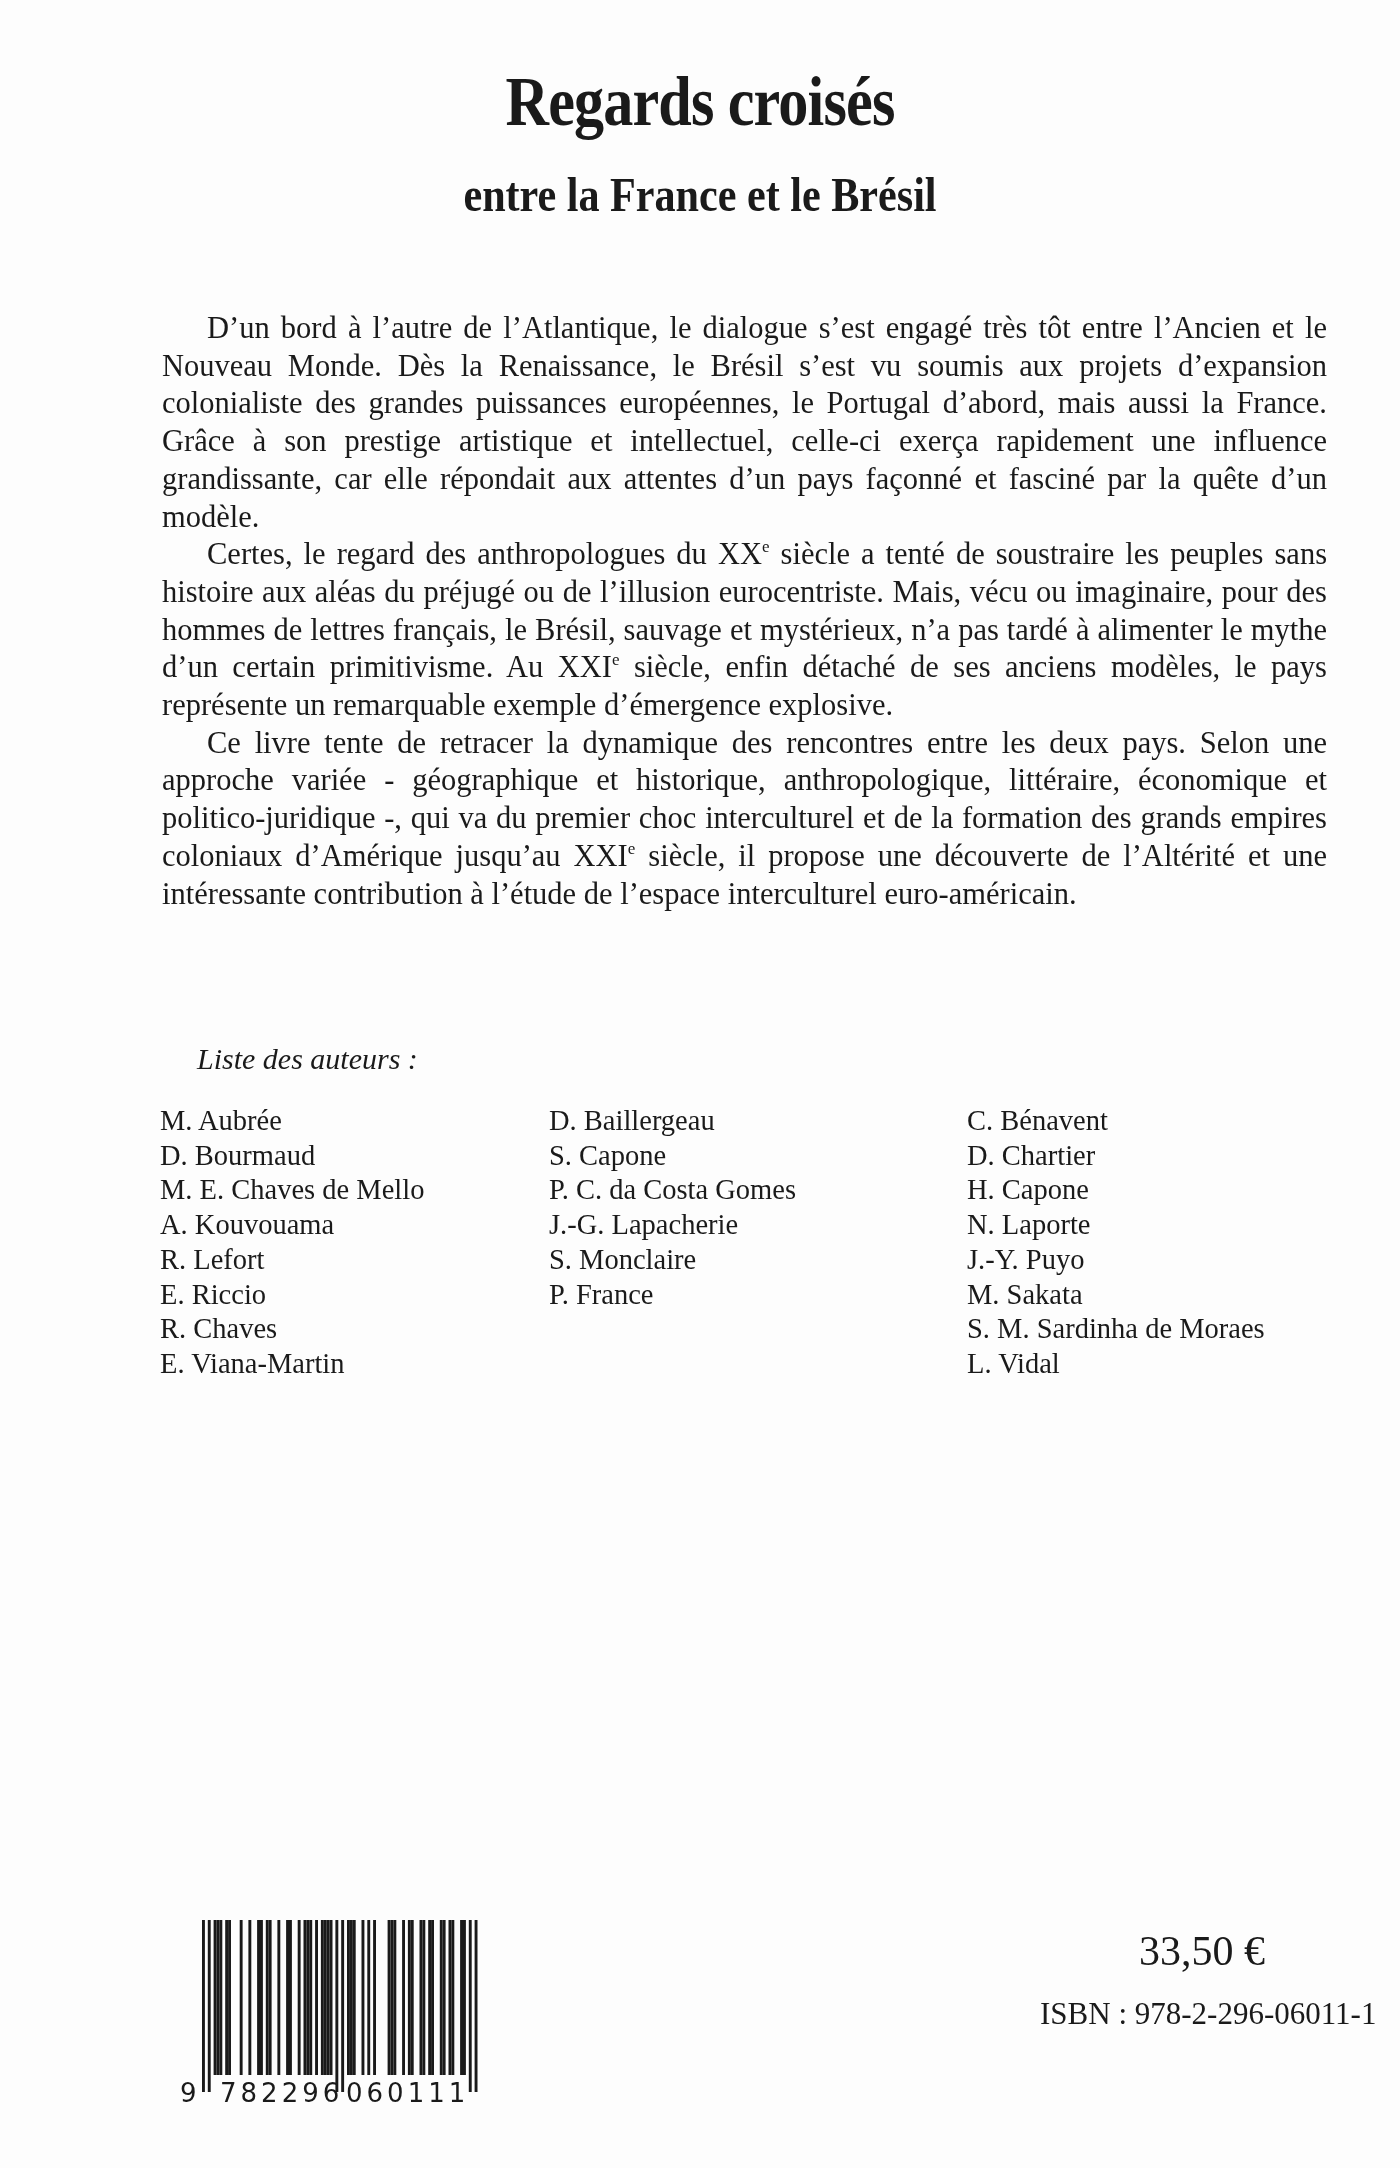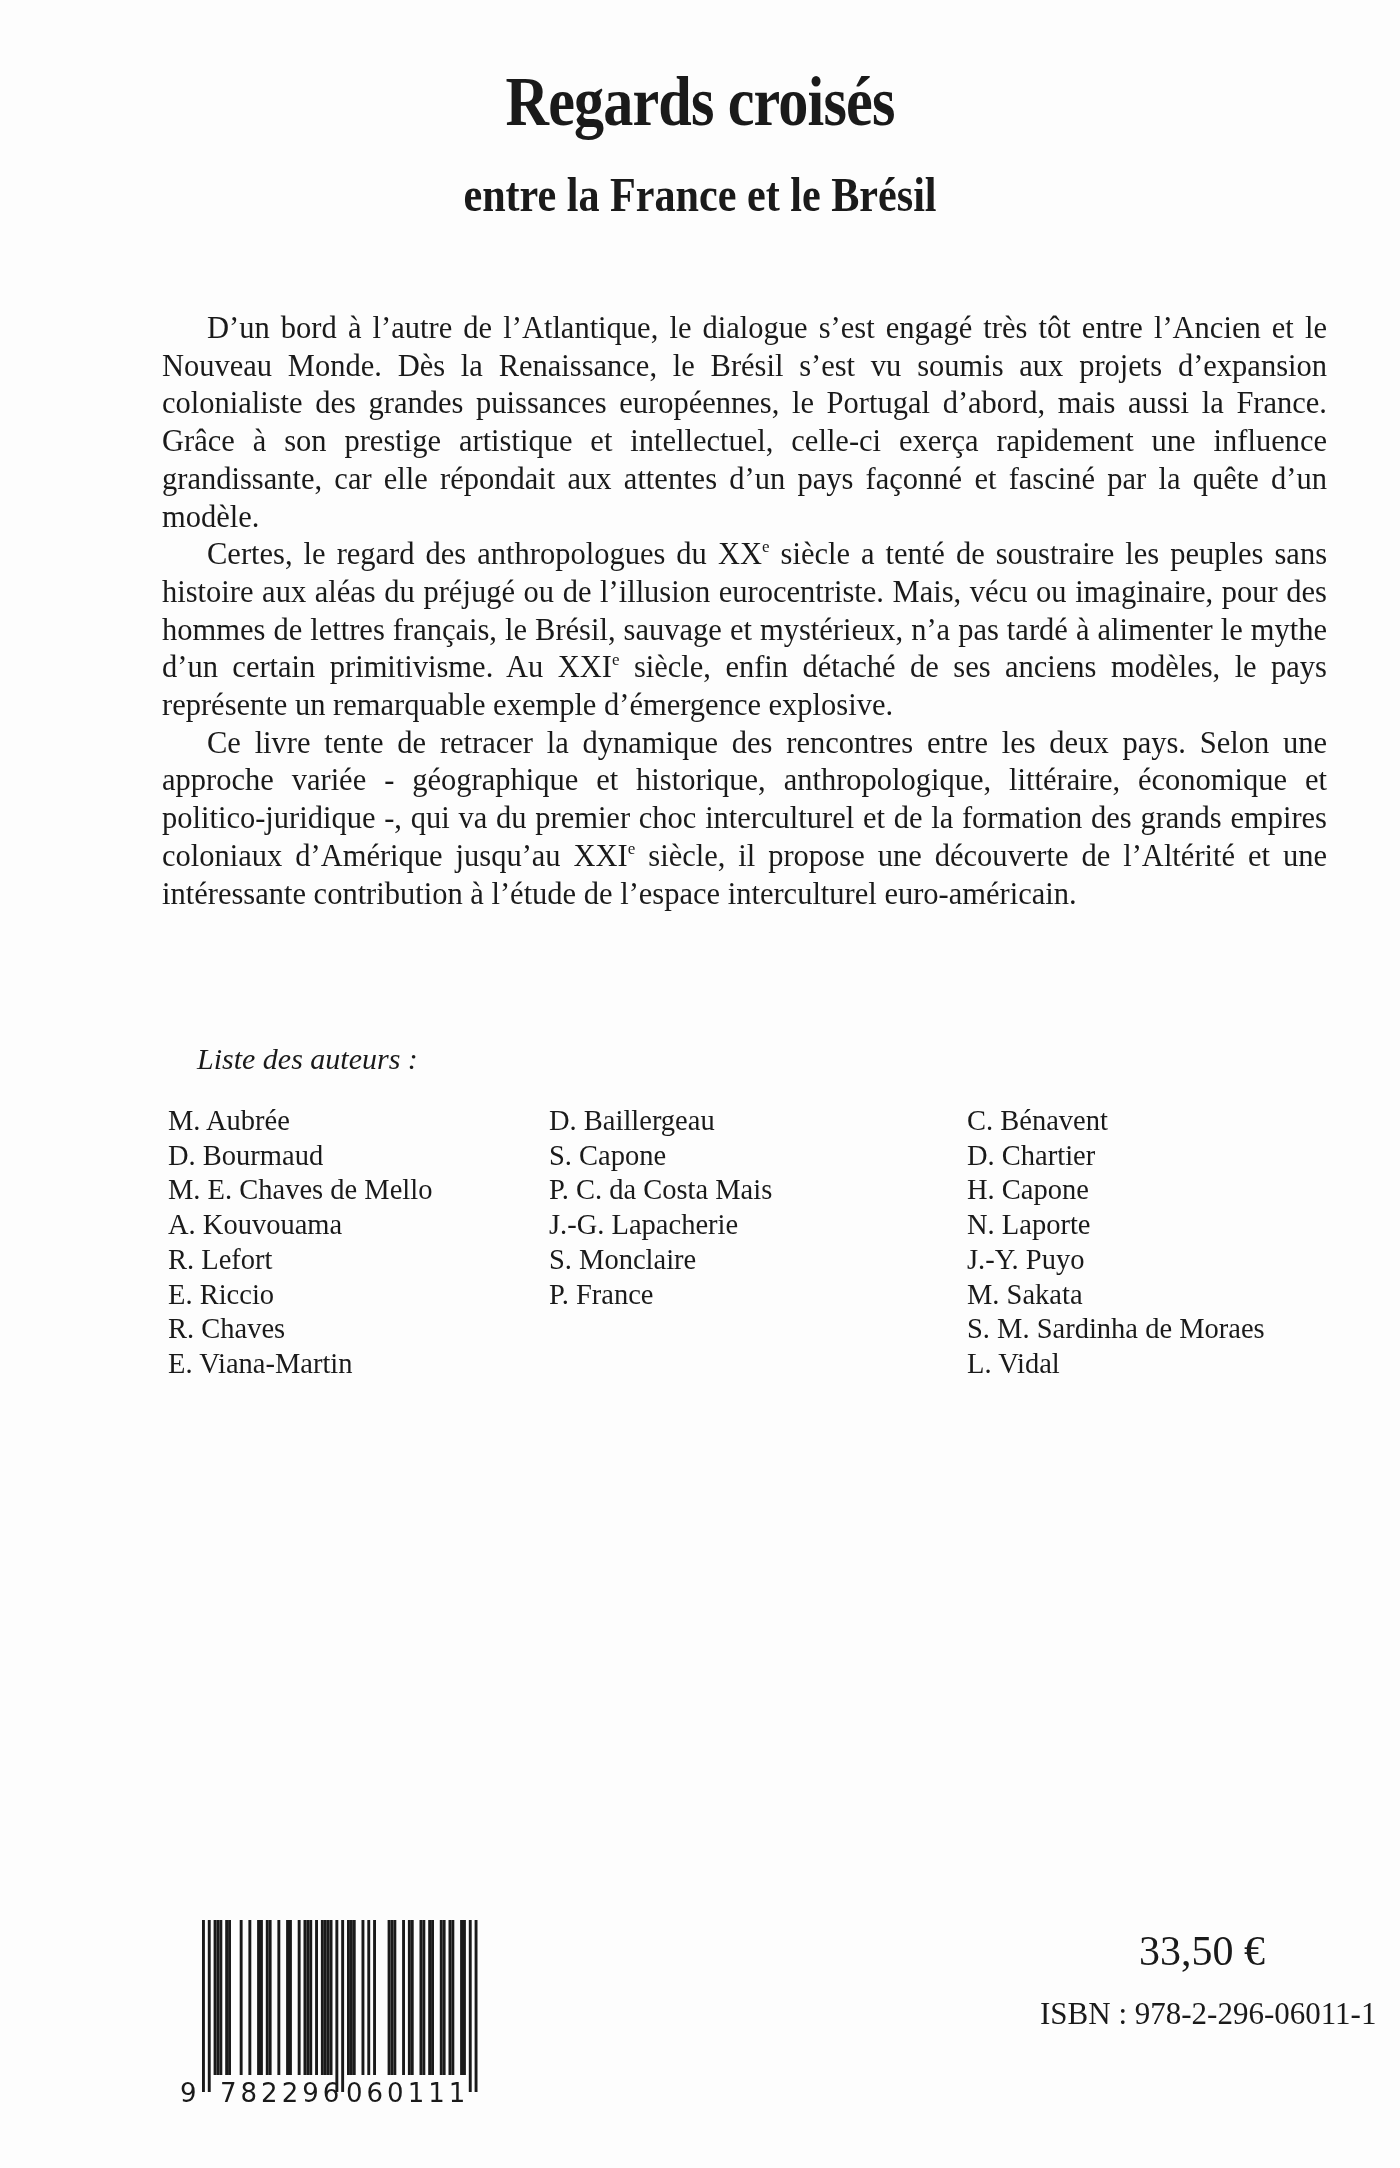--- a/index.html
+++ b/index.html
@@ -5,21 +5,21 @@
   html,body{margin:0;padding:0;background:#fdfdfd;}
   body{width:1400px;height:2168px;position:relative;overflow:hidden;color:#1a1a1a;font-family:"Liberation Serif","DejaVu Serif",serif;}
   .title{position:absolute;left:0;width:1400px;text-align:center;top:62px;font-size:70px;font-weight:bold;letter-spacing:-1px;transform:scaleX(0.86);transform-origin:center;}
   .subtitle{position:absolute;left:0;width:1400px;text-align:center;top:166px;font-size:49px;font-weight:bold;transform:scaleX(0.86);transform-origin:center;}
   .body{position:absolute;left:162px;width:1165px;top:310px;font-size:30.5px;line-height:37.7px;text-align:justify;}
   .body p{margin:0;text-indent:45px;text-align-last:left;}
   sup{font-size:17px;vertical-align:top;line-height:1;position:relative;top:2px;}
   .liste{position:absolute;left:197px;top:1042px;font-size:30px;font-style:italic;}
   .col{position:absolute;top:1104px;font-size:28.5px;line-height:34.7px;}
   .col div{white-space:nowrap;}
-  .c1{left:168px;} .c2{left:549px;} .c3{left:967px;}
+  .c1{left:160px;} .c2{left:549px;} .c3{left:967px;}
   .barcode{position:absolute;left:180px;top:1920px;width:310px;height:185px;}
   .isbn{position:absolute;left:1040px;top:1996px;font-size:31px;}
   .price{position:absolute;left:1265px;top:1927px;font-size:42px;transform:translateX(-100%);white-space:nowrap;}
 </style>
 </head>
 <body>
 
 <div class="title">Regards croisés</div>
 <div class="subtitle">entre la France et le Brésil</div>
 
@@ -43,21 +43,21 @@
   <div>M. E. Chaves de Mello</div>
   <div>A. Kouvouama</div>
   <div>R. Lefort</div>
   <div>E. Riccio</div>
   <div>R. Chaves</div>
   <div>E. Viana-Martin</div>
 </div>
 <div class="col c2">
   <div>D. Baillergeau</div>
   <div>S. Capone</div>
-  <div>P. C. da Costa Mais</div>
+  <div>P. C. da Costa Gomes</div>
   <div>J.-G. Lapacherie</div>
   <div>S. Monclaire</div>
   <div>P. France</div>
 </div>
 <div class="col c3">
   <div>C. Bénavent</div>
   <div>D. Chartier</div>
   <div>H. Capone</div>
   <div>N. Laporte</div>
   <div>J.-Y. Puyo</div>

